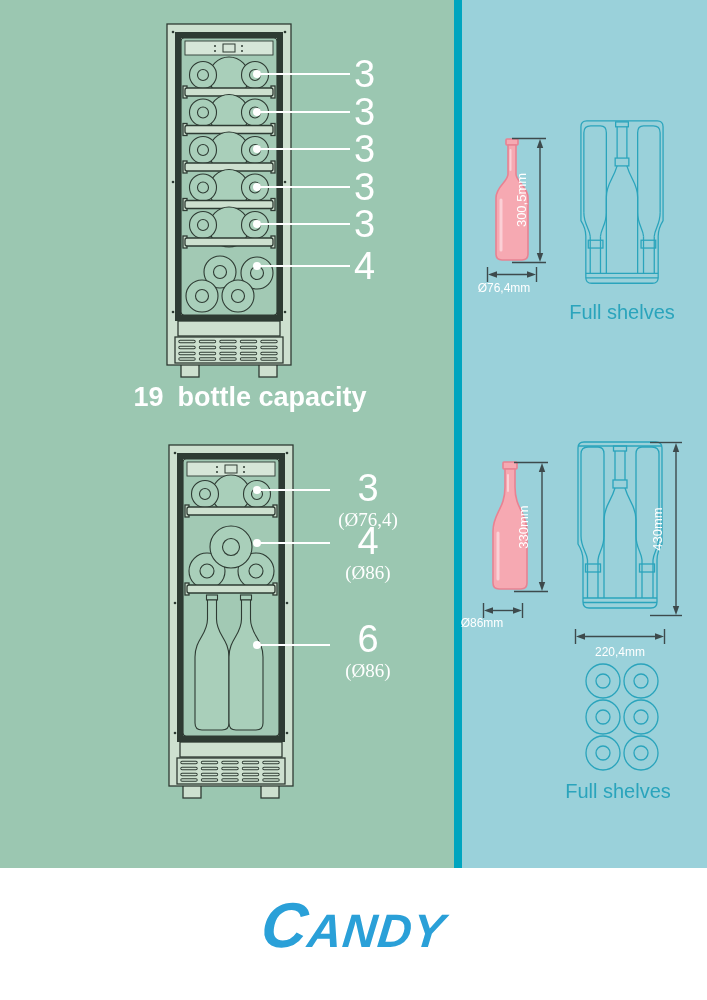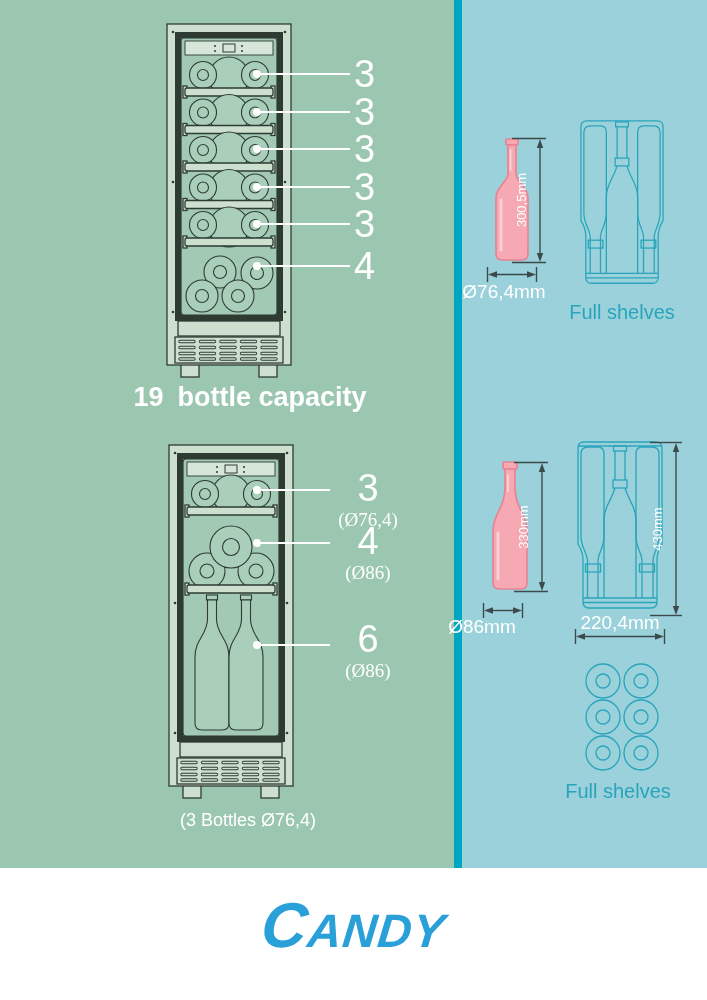--- a/index.html
+++ b/index.html
@@ -33,21 +33,21 @@
   .caption .cnum{margin-right:14px;}
   .caption .sub{font-weight:normal;font-size:18px;line-height:20px;margin-left:26px;}
 
   
   .teal{stroke:#2aa4bc;fill:none;stroke-width:1.3;}
   .pinkb{fill:#f6a9b2;stroke:#e88292;stroke-width:1.6;stroke-linejoin:round;}
   .pink-hl{stroke:#fbd0d6;stroke-width:3;fill:none;stroke-linecap:round;}
   .dim{stroke:#3d4a4c;stroke-width:1.4;fill:none;}
   .dim-arrow{fill:#3d4a4c;stroke:none;}
   .dim-text{font:13px "Liberation Sans",sans-serif;fill:#ffffff;}
-  .wm-label{position:absolute;color:#fff;font-size:19px;text-align:center;}
+  .wm-label{position:absolute;color:#fff;font-size:12px;text-align:center;}
   .fullshelves{position:absolute;color:#2aa4bc;font-size:20px;text-align:center;}
 
   
   .logo{position:absolute;left:0;top:893px;width:707px;text-align:center;
         color:#2aa0d8;font-size:47px;line-height:64px;font-weight:bold;font-style:italic;
         letter-spacing:1px;transform:skewX(-6deg);}
   .logo::first-letter{font-size:1.35em;}
 </style>
 </head>
 <body>
@@ -277,21 +277,20 @@
   <div class="num-col" style="left:330px;top:519px;width:76px">
     <div class="n">4</div>
     <div class="d">(Ø86)</div>
   </div>
   <div class="num-col" style="left:330px;top:617px;width:76px">
     <div class="n">6</div>
     <div class="d">(Ø86)</div>
   </div>
 
   <div class="caption" style="left:60px;top:810px;width:350px">
-    <div class="sub">(3 Bottles Ø76,4)</div>
   </div>
 
   <svg class="abs" style="left:487px;top:138px" width="50" height="126" viewBox="0 0 50 126">
     <rect x="19" y="1" width="12" height="6" rx="1" class="pinkb"></rect>
     <path class="pinkb" d="M21 7 L21 36 C21 44 9 48 9 60 L9 116 Q9 122 15 122 L35 122 Q41 122 41 116 L41 60 C41 48 29 44 29 36 L29 7 Z"></path>
     <path class="pink-hl" d="M14 62 L14 112"></path>
     <path class="pink-hl" style="stroke-width:2" d="M23.5 12 V32"></path>
   </svg>
 
   <svg class="abs" style="left:504px;top:137px" width="42" height="127" viewBox="0 0 42 127">
@@ -416,21 +415,21 @@
     <text x="12" y="89" transform="rotate(-90 12 89)" text-anchor="middle" class="dim-text">430mm</text>
   </svg>
 
   <svg class="abs" style="left:574px;top:629px" width="92" height="15" viewBox="0 0 92 15">
     <line x1="1.5" y1="0" x2="1.5" y2="15" class="dim"></line>
     <line x1="90.5" y1="0" x2="90.5" y2="15" class="dim"></line>
     <line x1="9" y1="7.5" x2="83" y2="7.5" class="dim"></line>
     <polygon points="2,7.5 11,4.3 11,10.7" class="dim-arrow"></polygon>
     <polygon points="90,7.5 81,4.3 81,10.7" class="dim-arrow"></polygon>
   </svg>
-  <div class="wm-label" style="left:568px;top:612px;width:104px">220,4mm</div>
+  <div class="wm-label" style="left:568px;top:645px;width:104px">220,4mm</div>
 
   <svg class="abs" style="left:580px;top:662px" width="84" height="110" viewBox="0 0 84 110">
     <g class="teal">
       <circle cx="23" cy="19" r="17"></circle>
         <circle cx="23" cy="19" r="7"></circle>
       <circle cx="61" cy="19" r="17"></circle>
         <circle cx="61" cy="19" r="7"></circle>
       <circle cx="23" cy="55" r="17"></circle>
         <circle cx="23" cy="55" r="7"></circle>
       <circle cx="61" cy="55" r="17"></circle>

